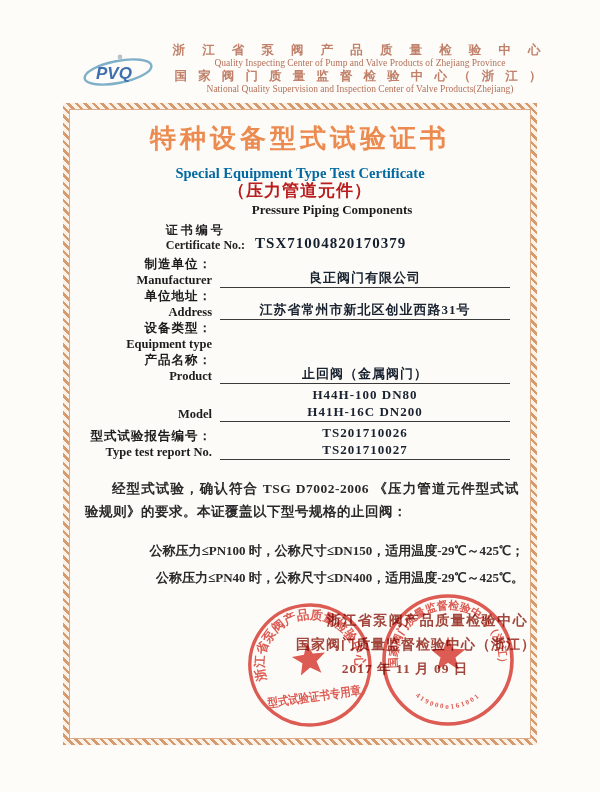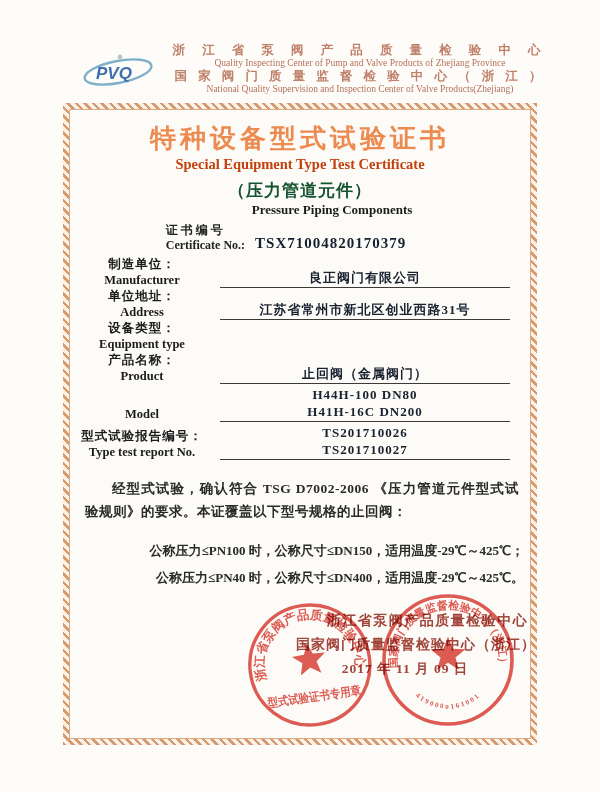--- a/index.html
+++ b/index.html
@@ -12,34 +12,34 @@
   .hdr-zh.second{letter-spacing:4px;}
   .hdr-en{color:#b5705a;font-size:9.5px;line-height:12px;white-space:nowrap;}
   
   .frame{position:absolute;left:63px;top:103px;width:474px;height:642px;
          background:repeating-linear-gradient(45deg,#d59b6e 0 2.5px,#fbf1e7 2.5px 6px);}
   .frame::after{content:'';position:absolute;inset:6px;background:#fdfbf8;border:1px solid #ddab85;}
   .abs{position:absolute;left:64px;width:472px;text-align:center;z-index:2;}
   
   .title-zh{top:121px;font-size:26px;font-weight:bold;color:#ec8b50;letter-spacing:4px;
             font-family:"Liberation Sans", sans-serif;}
-  .title-en{top:156px;font-size:14.5px;font-weight:bold;color:#c2410c;}
-  .sub-zh{top:179px;font-size:17px;font-weight:bold;color:#14532d;letter-spacing:1px;}
+  .title-en{top:165px;font-size:14.5px;font-weight:bold;color:#0369a1;}
+  .sub-zh{top:179px;font-size:17px;font-weight:bold;color:#b91c1c;letter-spacing:1px;}
   .sub-en{top:202px;font-size:13px;font-weight:bold;color:#1c1c1c;padding-left:32px;}
   
   .certno{top:223px;display:flex;justify-content:center;align-items:flex-end;gap:10px;
           transform:translateX(-14px);}
   .certno .lab{font-size:12px;font-weight:bold;line-height:15px;text-align:left;}
   .certno .lab .zh{letter-spacing:3px;}
   .certno .val{font-size:15px;font-weight:bold;letter-spacing:1px;color:#15202e;padding-bottom:1px;text-align:center;}
   
   .form{position:absolute;left:72px;top:256px;width:438px;z-index:2;}
   .row{display:flex;align-items:flex-end;height:32px;}
   .row.double{height:38px;}
-  .row .lab{width:140px;text-align:center;padding-right:8px;font-weight:bold;
+  .row .lab{width:140px;text-align:right;padding-right:8px;font-weight:bold;
             font-size:12.5px;line-height:15.5px;color:#1c1c1c;white-space:nowrap;}
   .row .lab .zh{letter-spacing:1px;}
   .row .val{flex:1;border-bottom:1.2px solid #3a3a3a;text-align:center;font-weight:bold;
             font-size:13px;line-height:16.5px;color:#18222f;padding-bottom:1px;letter-spacing:1px;}
   
   .stmt{position:absolute;left:85px;top:477px;width:434px;z-index:2;font-size:13.5px;
         font-weight:600;line-height:23px;text-indent:2em;letter-spacing:0.5px;color:#2a2a2a;text-align:justify;}
   .specs{position:absolute;left:100px;top:537px;width:424px;z-index:2;font-size:13px;
          font-weight:600;line-height:27px;color:#2a2a2a;text-align:right;white-space:nowrap;}
   

